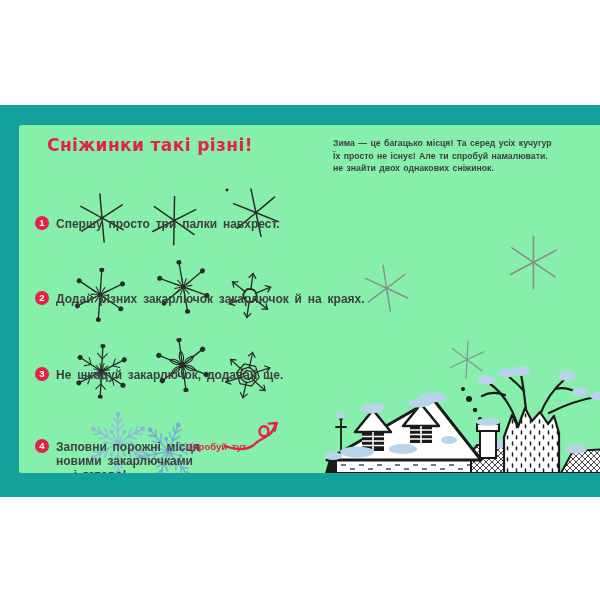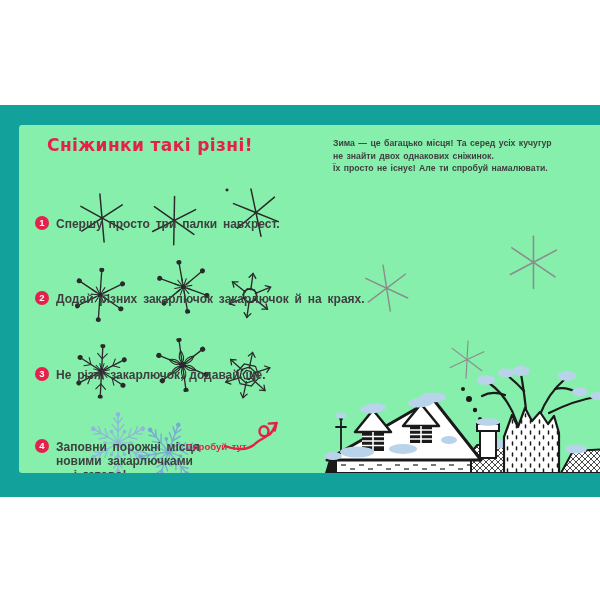--- a/index.html
+++ b/index.html
@@ -380,21 +380,21 @@
       </svg>
     </div>
   <div class="flake" style="left:181px;top:191px;width:54px;height:54px">
     <svg viewBox="-28 -28 56 56">
         <use href="#flake-arrows-fancy" transform="rotate(12)"></use>
       </svg>
     </div>
 
   <div class="step" style="top:242px">
     <span class="step-num">3</span>
-    <span class="step-text">Не різні закарлючок, додавай ще.</span>
+    <span class="step-text">Не шкодуй закарлючок, додавай ще.</span>
   </div>
 
   <div class="flake" style="left:37px;top:256px;width:62px;height:62px;color:#8db8dc">
     <svg viewBox="-32 -32 64 64">
         <use href="#flake-blue"></use>
       </svg>
     </div>
   <div class="flake" style="left:100px;top:256px;width:62px;height:62px;color:#79a9d4">
     <svg viewBox="-32 -32 64 64">
         <use href="#flake-blue" transform="rotate(20)"></use>
@@ -410,22 +410,22 @@
 
   <svg class="arrow-squiggle" viewBox="0 0 62 42">
     <g stroke="#e3214a" stroke-width="2.4" fill="none" stroke-linecap="round" stroke-linejoin="round">
       <path d="M2,33 C14,38 26,37 33,30 C40,24 45,25 45.5,18.5 C45.5,11.5 36.5,11.5 36.5,18.5 C36.5,25.5 47,25 51,15 L53.5,10"></path>
       <path d="M53.5,10 L45.8,10.6 M53.5,10 L51.8,17.6"></path>
     </g>
   </svg>
 
   <div class="intro">
     <div>Зима — це багацько місця! Та серед усіх кучугур</div>
+    <div>Їх просто не існує! Але ти спробуй намалювати.</div>
     <div>не знайти двох однакових сніжинок.</div>
-    <div>Їх просто не існує! Але ти спробуй намалювати.</div>
   </div>
 
   <div class="flake practice" style="left:461px;top:79px;width:56px;height:56px">
     <svg viewBox="-28 -28 56 56">
         <use href="#flake-simple" transform="rotate(5)"></use>
       </svg>
     </div>
   <div class="flake practice" style="left:316px;top:115px;width:50px;height:50px">
     <svg viewBox="-28 -28 56 56">
         <use href="#flake-simple" transform="rotate(-4)"></use>

